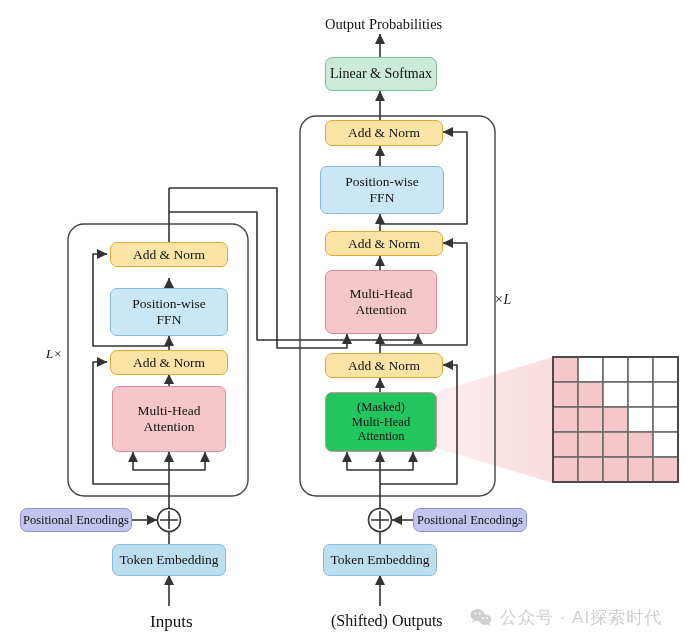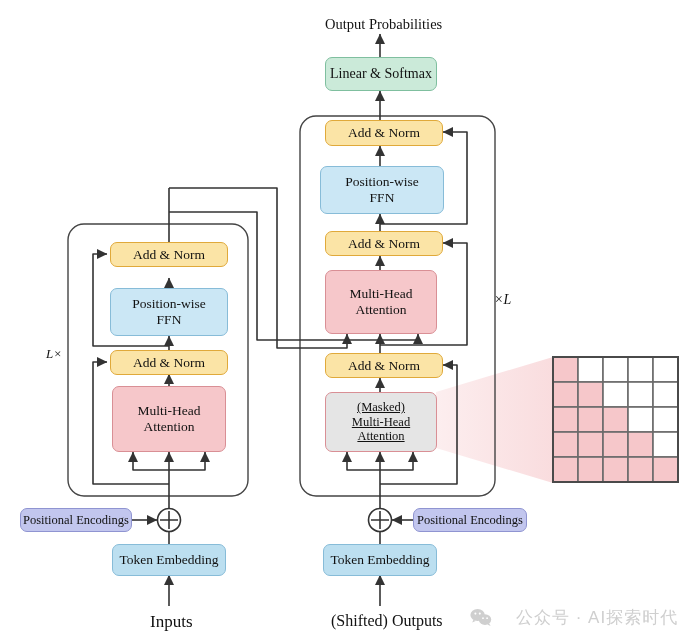--- a/index.html
+++ b/index.html
@@ -4,21 +4,21 @@
 <style>
   html,body{margin:0;padding:0;background:#ffffff;}
   body{width:687px;height:643px;font-family:"Liberation Serif",serif;}
   #stage{position:relative;width:687px;height:643px;overflow:hidden;background:#fff;}
   svg.layer{position:absolute;left:0;top:0;width:687px;height:643px;}
   .box{position:absolute;box-sizing:border-box;display:flex;align-items:center;justify-content:center;
        text-align:center;border-radius:7px;font-family:"Liberation Serif",serif;color:#111;line-height:1.15;}
   .box span{display:block;}
   .lbl{position:absolute;font-family:"Liberation Serif",serif;color:#111;white-space:nowrap;}
   .ital{font-style:italic;font-family:"Liberation Serif",serif;}
-  .wm{position:absolute;display:flex;align-items:center;gap:24px;color:#cfcfcf;
+  .wm{position:absolute;display:flex;align-items:center;gap:8px;color:#cfcfcf;
       font-family:"Liberation Sans",sans-serif;font-size:17px;letter-spacing:1px;}
 </style>
 </head>
 <body>
 
 <div id="stage">
 
   <svg class="layer" viewBox="0 0 687 643">
     <defs>
       <marker id="ah" markerWidth="9" markerHeight="9" refX="6.4" refY="3.2" orient="auto">
@@ -163,21 +163,21 @@
 
   <div class="box" style="left:325px;top:270px;width:112px;height:64px;background:#f6c7ca;border:1.3px solid #d98f95;font-size:13.5px;flex-direction:column;">
     <span>Multi-Head</span>
     <span>Attention</span>
   </div>
 
   <div class="box" style="left:325px;top:353px;width:118px;height:25px;background:#fbe4a6;border:1.3px solid #e0a93a;font-size:13.5px;">
     <span>Add &amp; Norm</span>
   </div>
 
-  <div class="box" style="left:325px;top:392px;width:112px;height:60px;background:#e5e5e5;border:1.3px solid #d98f95;font-size:12.5px;flex-direction:column;text-decoration:underline;">
+  <div class="box" style="left:325px;top:392px;width:112px;height:60px;background:#22c55e;border:1.3px solid #d98f95;font-size:12.5px;flex-direction:column;">
     <span>(Masked)</span>
     <span>Multi-Head</span>
     <span>Attention</span>
   </div>
 
   <div class="lbl ital" style="left:494px;top:292px;font-size:14px;">×L</div>
 
   <div class="box" style="left:110px;top:242px;width:118px;height:25px;background:#fbe4a6;border:1.3px solid #e0a93a;font-size:13.5px;">
     <span>Add &amp; Norm</span>
   </div>

